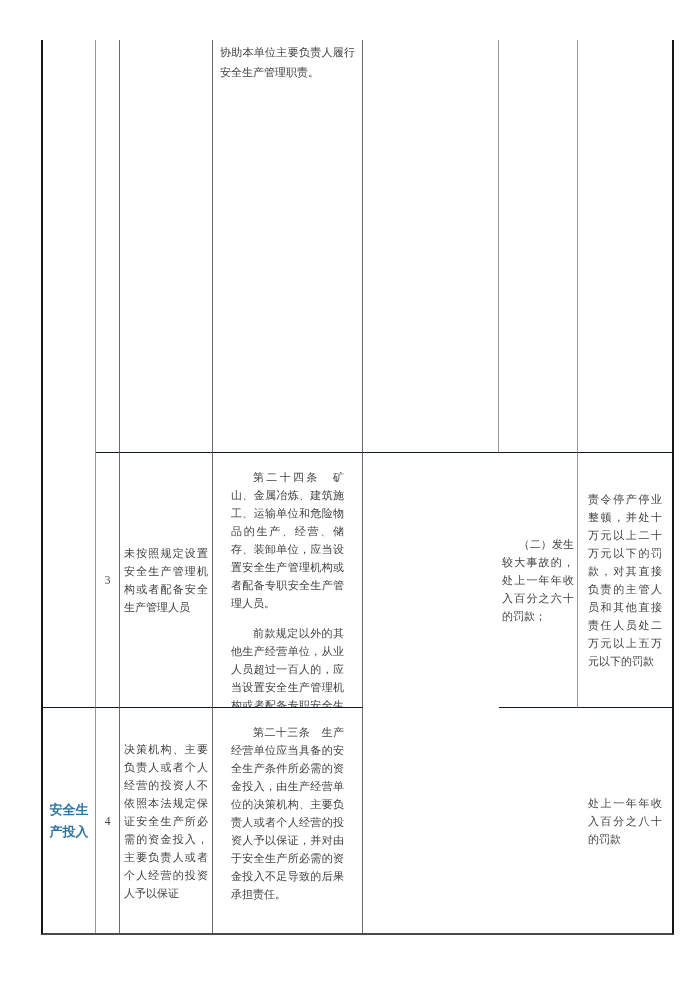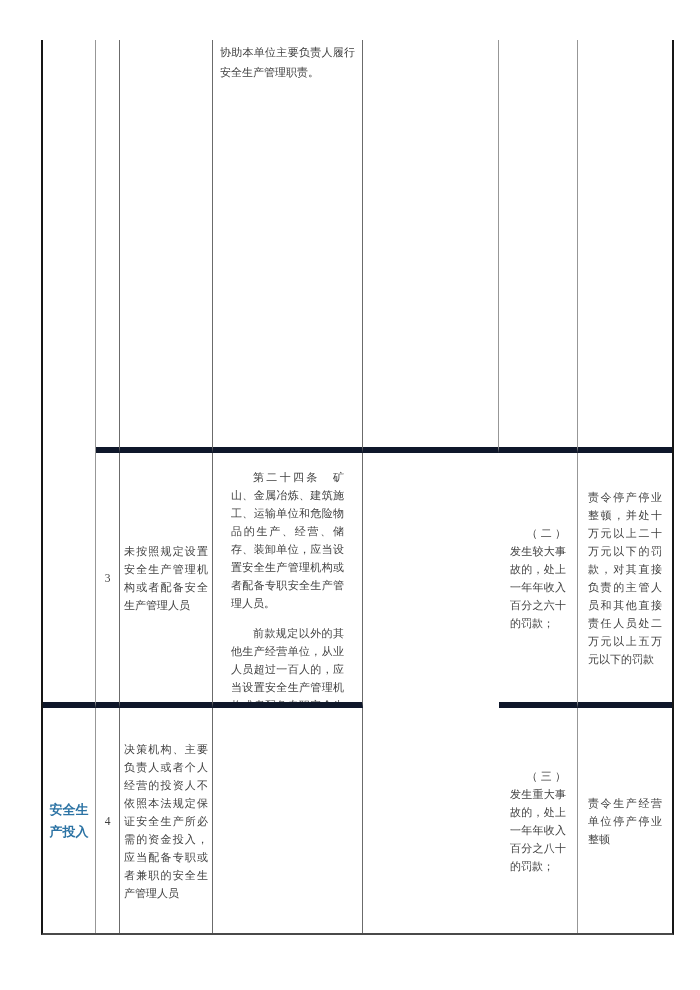--- a/index.html
+++ b/index.html
@@ -15,21 +15,21 @@
     border-right:2px solid #161616;
     border-bottom:2px solid #4a4a4a;
     display:grid;
     grid-template-columns:53px 24px 93px 150px 136px 79px 94px;
     grid-template-rows:413px 255px 225px;
     background:#ffffff;
   }
   .cell{
     box-sizing:border-box;overflow:hidden;
     border-right:1px solid #979797;
-    border-bottom:6px solid #0f172a;
+    border-bottom:1px solid #0f172a;
     font-size:11px;line-height:18px;
   }
   .c1{grid-column:1}.c2{grid-column:2}.c3{grid-column:3}.c4{grid-column:4}
   .c5{grid-column:5}.c6{grid-column:6}.c7{grid-column:7}
   .r1{grid-row:1}.r2{grid-row:2}.r3{grid-row:3}
   .rspan12{grid-row:1/3}
   .c7{border-right:none}
   .r3{border-bottom:none}
   .c2,.c3,.c4{border-right-color:#6b6b6b}
   .vcenter{display:flex;flex-direction:column;justify-content:center}
@@ -39,21 +39,21 @@
     text-align:left;white-space:pre-line;
     font-family:"Liberation Sans","DejaVu Sans",sans-serif;
   }
   .num{font-size:11.5px}
   .violation{padding:0 4px;text-align:justify}
   .lawcell{padding:3px 6px 0 6px;text-align:justify}
   .lawcell p{margin:12px;text-indent:2em}
   .contcell{padding:2px 7px 0 7px;text-align:justify;line-height:20px}
   .contcell p{margin:0;text-indent:0}
   .condition{padding:0 3px;text-align:justify}
-  .condition p{margin:8px;text-indent:1.5em}
+  .condition p{margin:0;text-indent:1.5em}
   .penalty{padding:0 10px;text-align:justify}
 </style>
 </head>
 <body>
 
 <div class="page">
   <div class="law-table">
 
     <div class="cell c1 rspan12"></div>
     <div class="cell c1 r3 hcenter">
@@ -84,25 +84,23 @@
       <p>（二）发生较大事故的，处上一年年收入百分之六十的罚款；</p>
     </div>
     <div class="cell c7 r2 vcenter penalty">
       <div>责令停产停业整顿，并处十万元以上二十万元以下的罚款，对其直接负责的主管人员和其他直接责任人员处二万元以上五万元以下的罚款</div>
     </div>
 
     <div class="cell c2 r3 hcenter num">
       <span>4</span>
     </div>
     <div class="cell c3 r3 vcenter violation">
-      <div>决策机构、主要负责人或者个人经营的投资人不依照本法规定保证安全生产所必需的资金投入，应当配备专职或者兼职的安全生产管理人员</div>
+      <div>决策机构、主要负责人或者个人经营的投资人不依照本法规定保证安全生产所必需的资金投入，主要负责人或者个人经营的投资人予以保证</div>
     </div>
     <div class="cell c4 r3 lawcell">
-    </div>
-    <div class="cell c6 r3 vcenter condition">
-      <p>（三）发生重大事故的，处上一年年收入百分之八十的罚款；</p>
+      <p>第二十三条　生产经营单位应当具备的安全生产条件所必需的资金投入，由生产经营单位的决策机构、主要负责人或者个人经营的投资人予以保证，并对由于安全生产所必需的资金投入不足导致的后果承担责任。</p>
     </div>
     <div class="cell c7 r3 vcenter penalty">
-      <div>责令生产经营单位停产停业整顿</div>
+      <div>处上一年年收入百分之八十的罚款</div>
     </div>
 
   </div>
 </div>
 
 </body></html>

